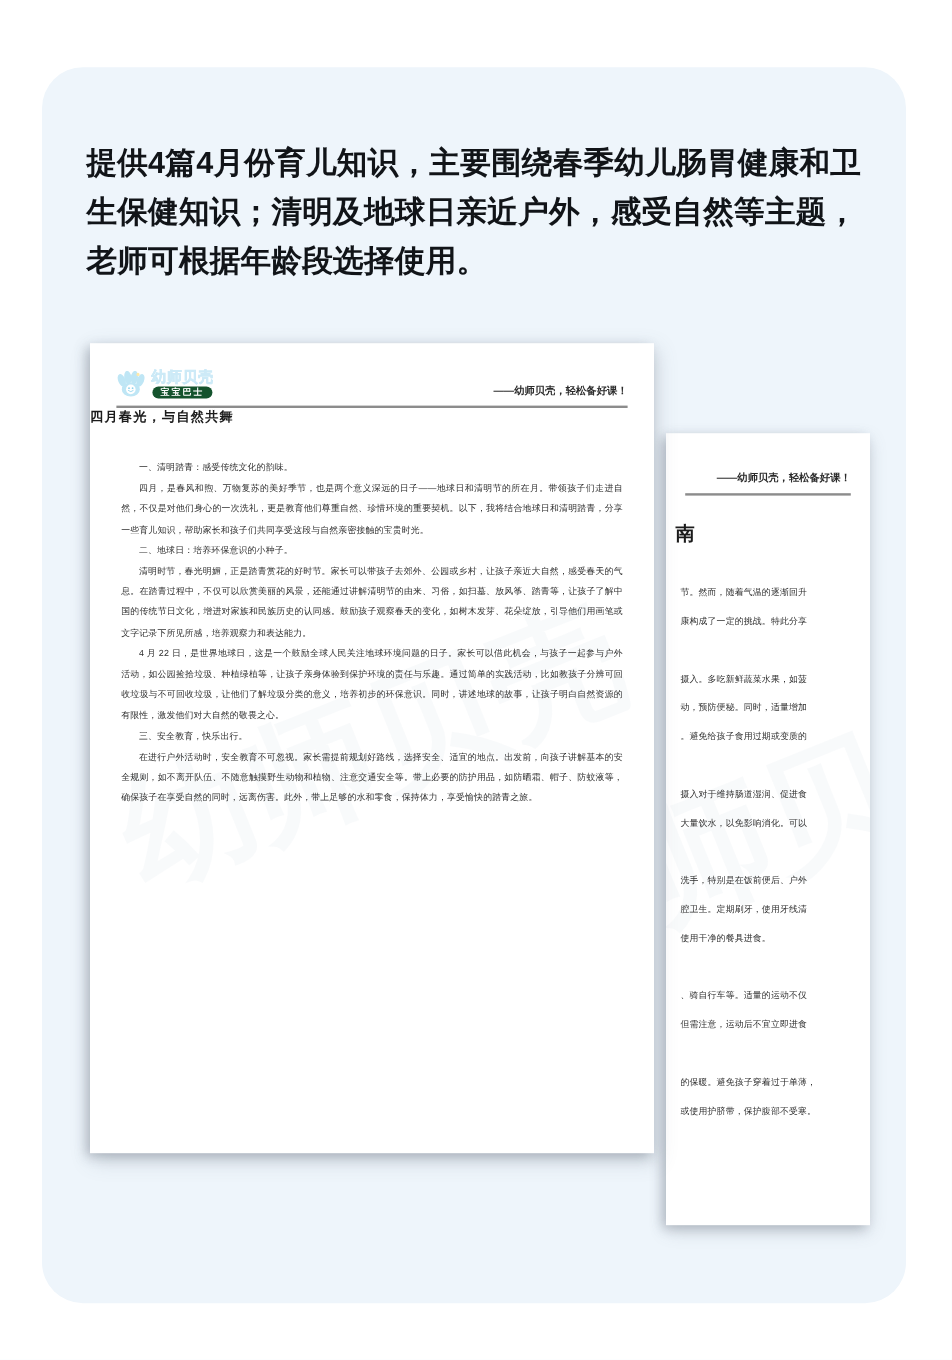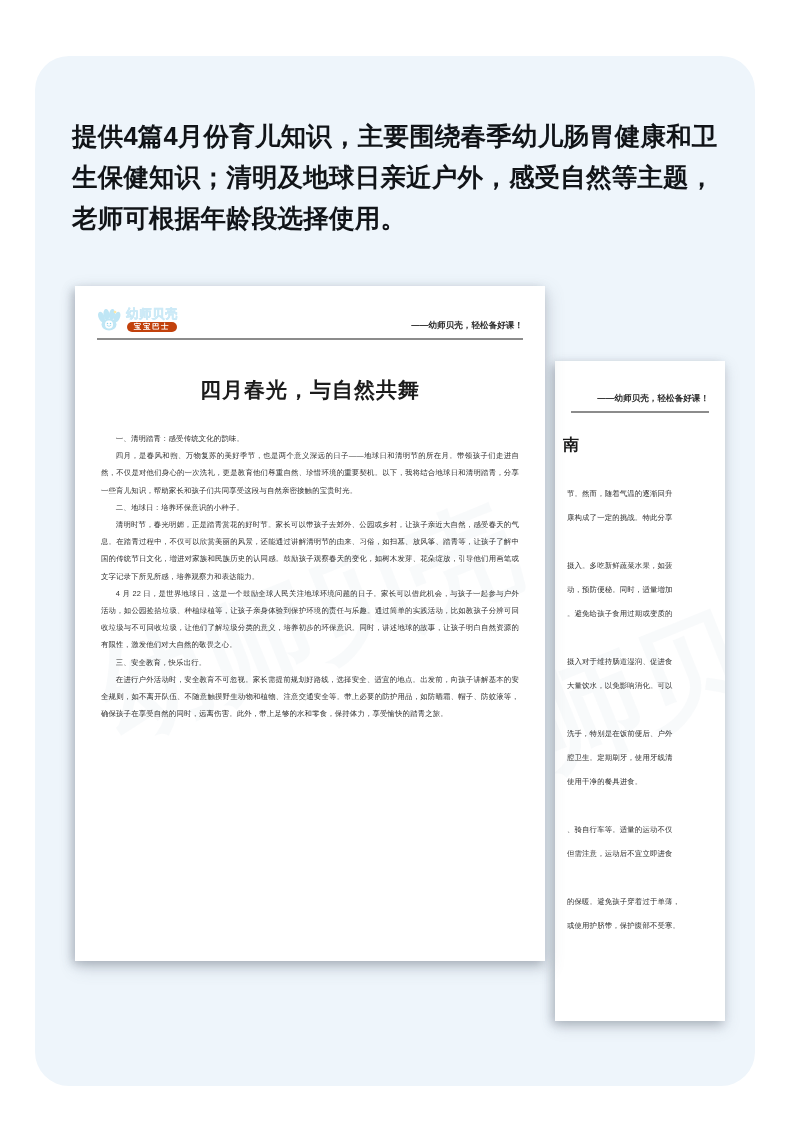--- a/index.html
+++ b/index.html
@@ -107,46 +107,45 @@
     font-weight: 700;
     color: #a8dcf0;
     letter-spacing: 0.5px;
     line-height: 1;
     -webkit-text-stroke: 0.4px #cdeaf7;
   }
   .logo-badge {
     font-size: 7.5px;
     font-weight: 700;
     color: #ffffff;
-    background: #c2410c;
+    background: #14532d;
     border-radius: 7px;
     padding: 1.5px 7px;
     letter-spacing: 1.6px;
     line-height: 1;
   }
   .doc-slogan {
     font-size: 8.6px;
     color: #2b2b2b;
     font-weight: 700;
     white-space: nowrap;
     padding-bottom: 2px;
   }
   .doc-rule {
     margin: 4px 22px 0 22px;
     height: 2px;
     background: #8c8c8c;
   }
 
   
   .doc-title {
-    text-align: center;
-    font-size: 21px;
+    text-align: left;
+    font-size: 11px;
     font-weight: 700;
     color: #1b1b1b;
-    margin-top: 36px;
     letter-spacing: 1px;
     font-family: "Liberation Sans", "DejaVu Sans", sans-serif;
   }
 
   
   .doc-body {
     margin: 26px 26px 0 26px;
     font-size: 7.4px;
     line-height: 17.2px;
     color: #2f2f2f;

